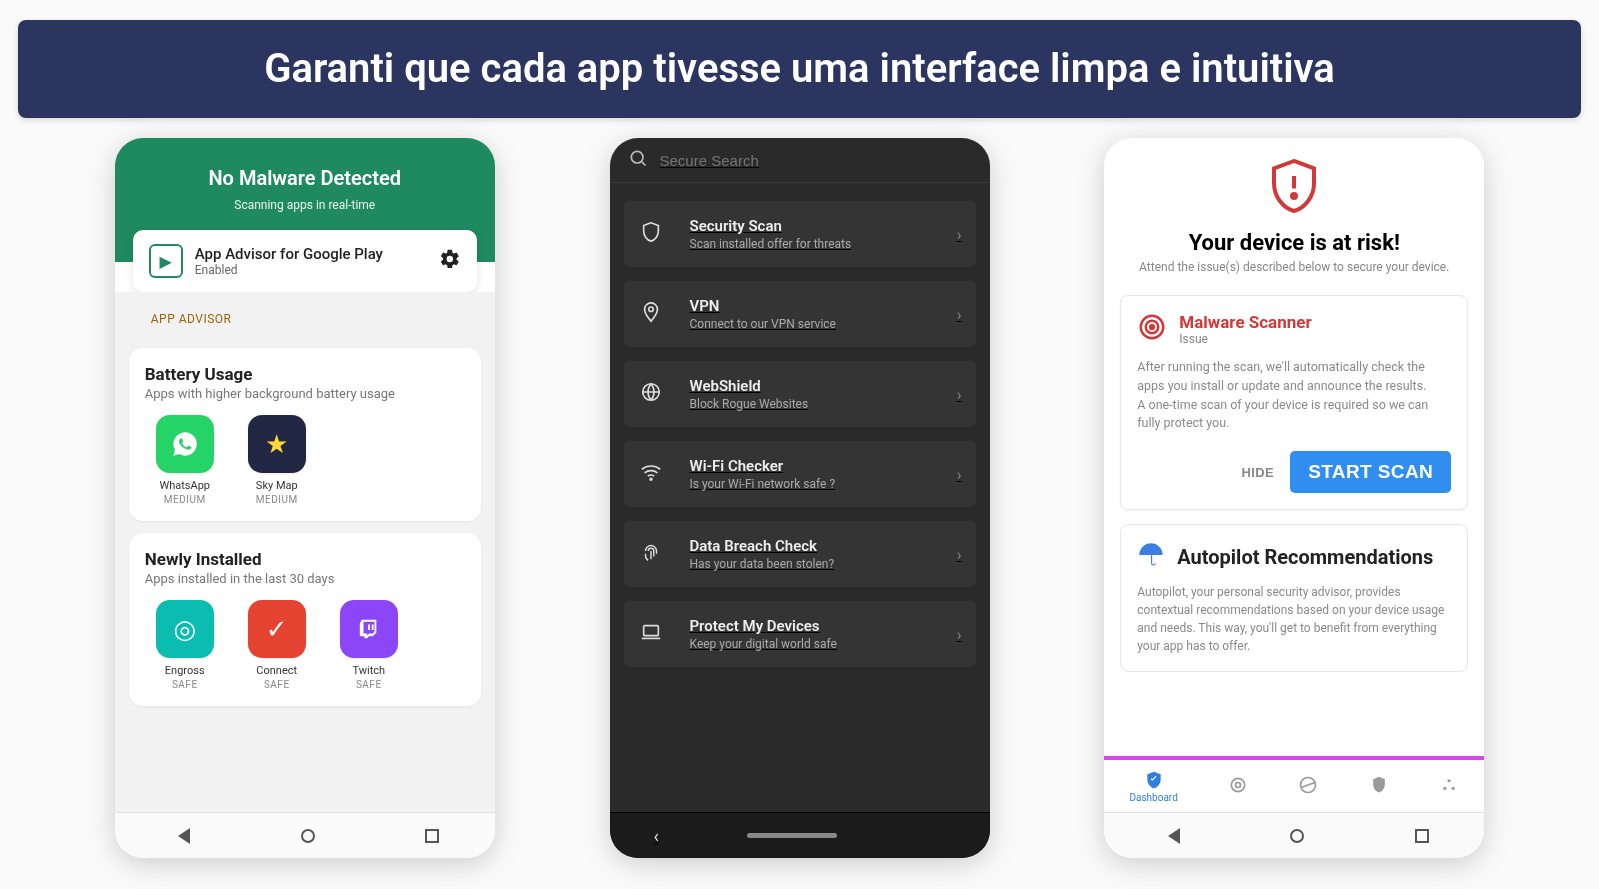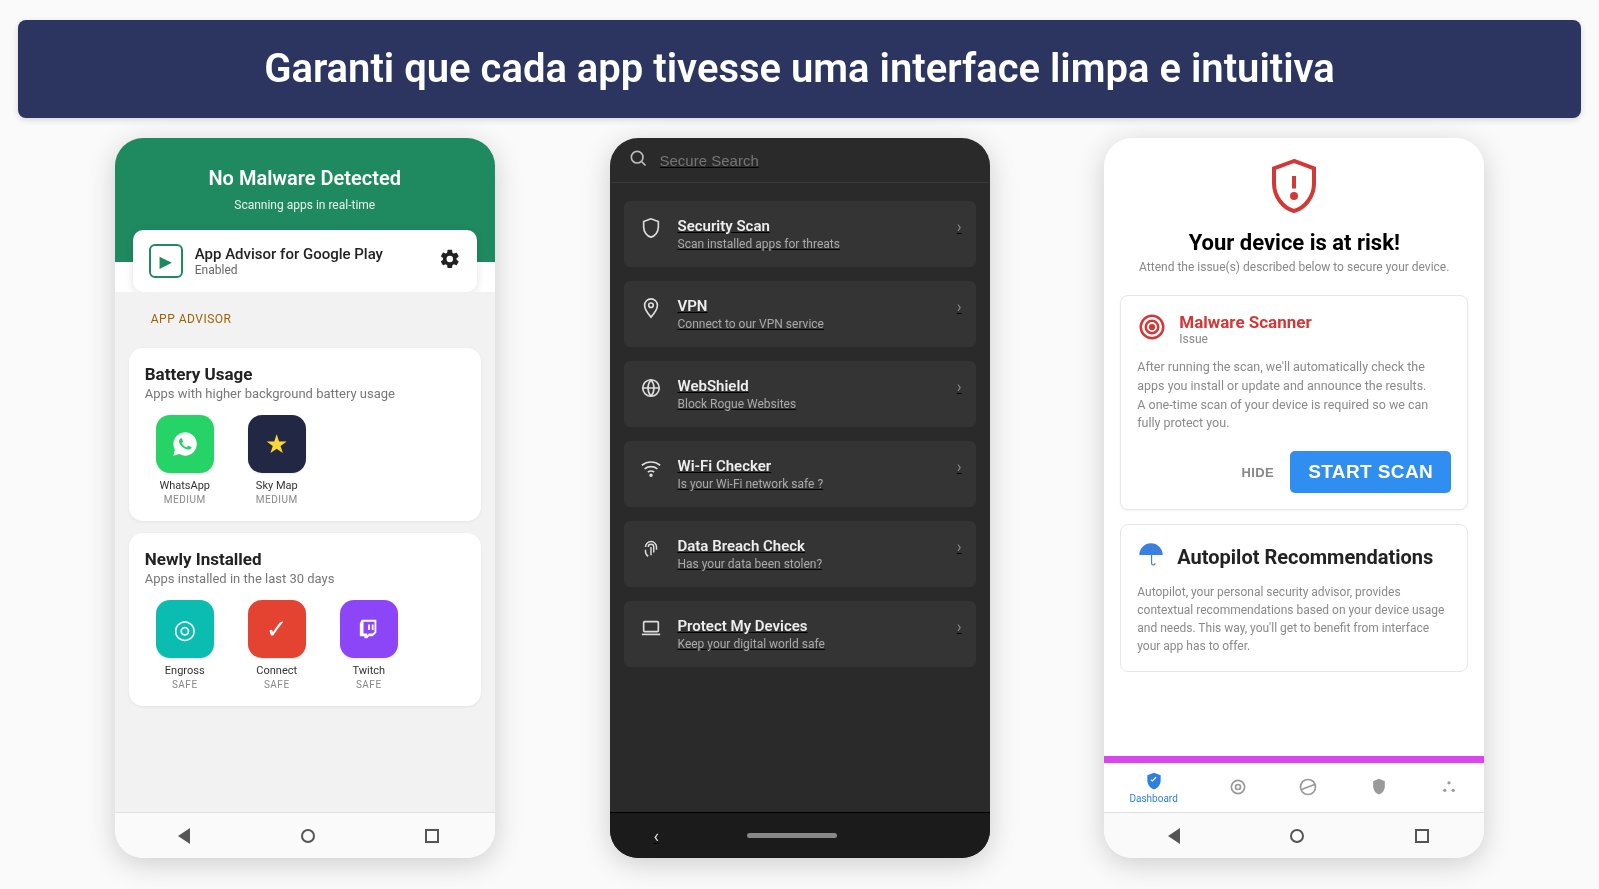--- a/index.html
+++ b/index.html
@@ -92,21 +92,21 @@
   .navshape.sq { }
   .pill { width:90px; height:5px; background:#888; border-radius:4px; }
   
   .p2-search { display:flex; align-items:center; padding:10px 18px; gap:12px; color:#bbb; border-bottom:1px solid #3a3a3a; }
   .p2-search input {
     flex:1; background:transparent; border:none; color:#ccc; font-size:15px; outline:none;
   }
   .p2-list { flex:1; padding: 18px 14px; overflow:hidden; }
   .p2-item {
     background:#343434; border-radius:6px; padding:16px 14px; margin-bottom:14px;
-    display:flex; align-items:flex-start; gap:14px; color:#eee;
+    display:flex; align-items:center; gap:26px; color:#eee;
   }
   .p2-item-icon { width:26px; text-align:center; font-size:17px; color:#ddd; }
   .p2-item-icon svg { stroke:#ddd; fill:none; }
   .p2-item-text { flex:1; }
   .p2-item-text .t1 { font-size:15px; font-weight:600; }
   .p2-item-text .t2 { font-size:12px; color:#aaa; margin-top:2px; }
   .p2-chev { color:#888; font-size:16px; }
   
   .p3-body { flex:1; padding: 12px 16px 0; overflow:hidden; }
   .p3-shield { text-align:center; margin-top:6px; }
@@ -118,21 +118,21 @@
   .p3-card-title { font-size:17px; font-weight:700; color:#d33838; }
   .p3-card-sub { font-size:12px; color:#888; }
   .p3-card-body { font-size:12.5px; color:#8a8a8a; line-height:1.5; margin-top:12px; }
   .p3-card-actions { display:flex; justify-content:flex-end; gap:16px; margin-top:18px; align-items:center; }
   .btn-flat { color:#888; font-weight:700; font-size:13px; letter-spacing:0.4px; background:none; border:none; cursor:pointer; }
   .btn-primary { background:#2f8ef0; color:#fff; border:none; border-radius:5px; padding:10px 18px; font-weight:700; font-size:19px; letter-spacing:0.4px; cursor:pointer; }
   .p3-card2 { border:1px solid #e7e7e7; border-radius:8px; padding:16px; margin-top:14px; background:#fff; }
   .p3-card2-hd { display:flex; align-items:center; gap:12px; }
   .p3-card2-title { font-size:20px; font-weight:700; color:#222; }
   .p3-card2-body { font-size:12px; color:#8a8a8a; line-height:1.5; margin-top:10px; }
-  .p3-tabs { height:56px; border-top:7px solid #d946ef; display:flex; align-items:center; justify-content:space-around; }
+  .p3-tabs { height:56px; border-top:4px solid #d946ef; display:flex; align-items:center; justify-content:space-around; }
   .p3-tab { text-align:center; color:#9a9a9a; font-size:10px; }
   .p3-tab.active { color:#2f7fe0; }
   .p3-tab svg { display:block; margin:0 auto 2px; }
   
   .ic-green { background:#25D366; color:#fff; }
   .ic-darkblue { background:#222844; color:#fdd835; }
   .ic-teal { background:#0bbdb0; color:#fff; }
   .ic-red { background:#e44332; color:#fff; }
   .ic-purple { background:#8c45f7; color:#fff; }
 </style>
@@ -231,21 +231,21 @@
     </div>
     <div class="p2-list">
       <div class="p2-item">
         <div class="p2-item-icon">
           <svg width="22" height="22" viewBox="0 0 24 24" stroke-width="1.8">
               <path d="M12 2 4 5v6c0 5 3.4 9.7 8 11 4.6-1.3 8-6 8-11V5l-8-3z"></path>
             </svg>
         </div>
         <div class="p2-item-text">
           <div class="t1">Security Scan</div>
-          <div class="t2">Scan installed apps for threats</div>
+          <div class="t2">Scan installed offer for threats</div>
         </div>
         <div class="p2-chev">›</div>
       </div>
       <div class="p2-item">
         <div class="p2-item-icon">
           <svg width="22" height="22" viewBox="0 0 24 24" stroke-width="1.8">
               <path d="M12 2a7 7 0 0 0-7 7c0 5 7 13 7 13s7-8 7-13a7 7 0 0 0-7-7z"></path>
               <circle cx="12" cy="9" r="2.5"></circle>
             </svg>
         </div>
@@ -352,21 +352,21 @@
 
       <div class="p3-card2">
         <div class="p3-card2-hd">
           <span>
             <svg width="28" height="28" viewBox="0 0 24 24" fill="#3b7fe0">
                 <path d="M12 2a10 10 0 0 0-10 10h20A10 10 0 0 0 12 2zm0 10v7a2 2 0 0 0 4 0h-1a1 1 0 0 1-2 0v-7z"></path>
               </svg>
           </span>
           <div class="p3-card2-title">Autopilot Recommendations</div>
         </div>
-        <div class="p3-card2-body">Autopilot, your personal security advisor, provides contextual recommendations based on your device usage and needs. This way, you'll get to benefit from interface your app has to offer.</div>
+        <div class="p3-card2-body">Autopilot, your personal security advisor, provides contextual recommendations based on your device usage and needs. This way, you'll get to benefit from everything your app has to offer.</div>
       </div>
     </div>
     <div class="p3-tabs">
       <div class="p3-tab active">
         <svg width="20" height="20" viewBox="0 0 24 24" fill="#2f7fe0">
             <path d="M12 2 4 5v6c0 5 3.4 9.7 8 11 4.6-1.3 8-6 8-11V5l-8-3z"></path>
             <path fill="#fff" d="M10 13l-2-2 1-1 1 1 4-4 1 1z"></path>
           </svg>
         <div>Dashboard</div>
       </div>

